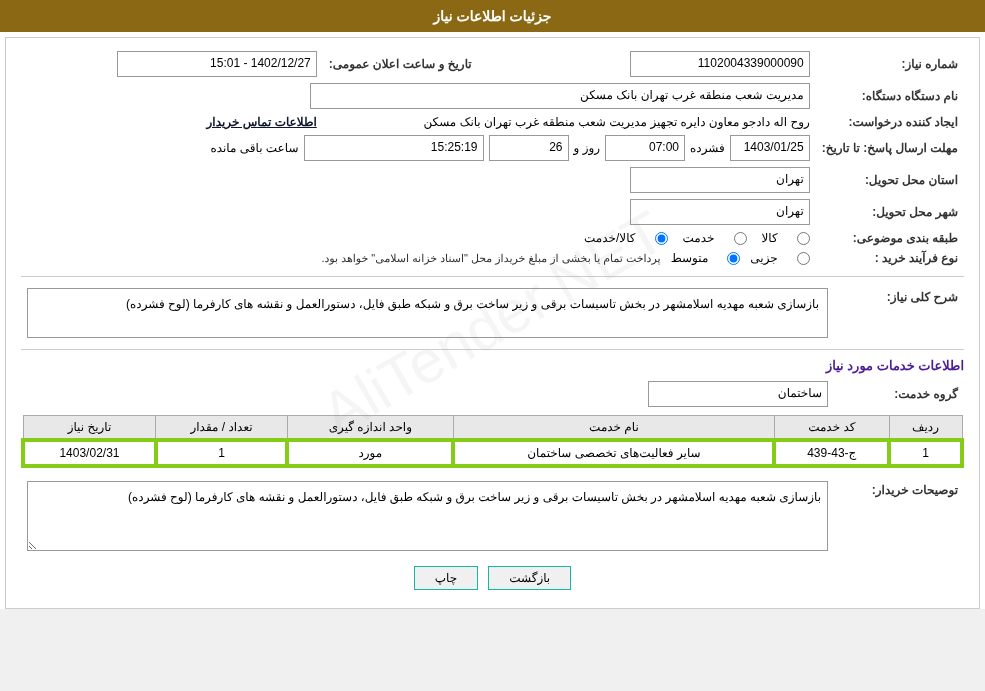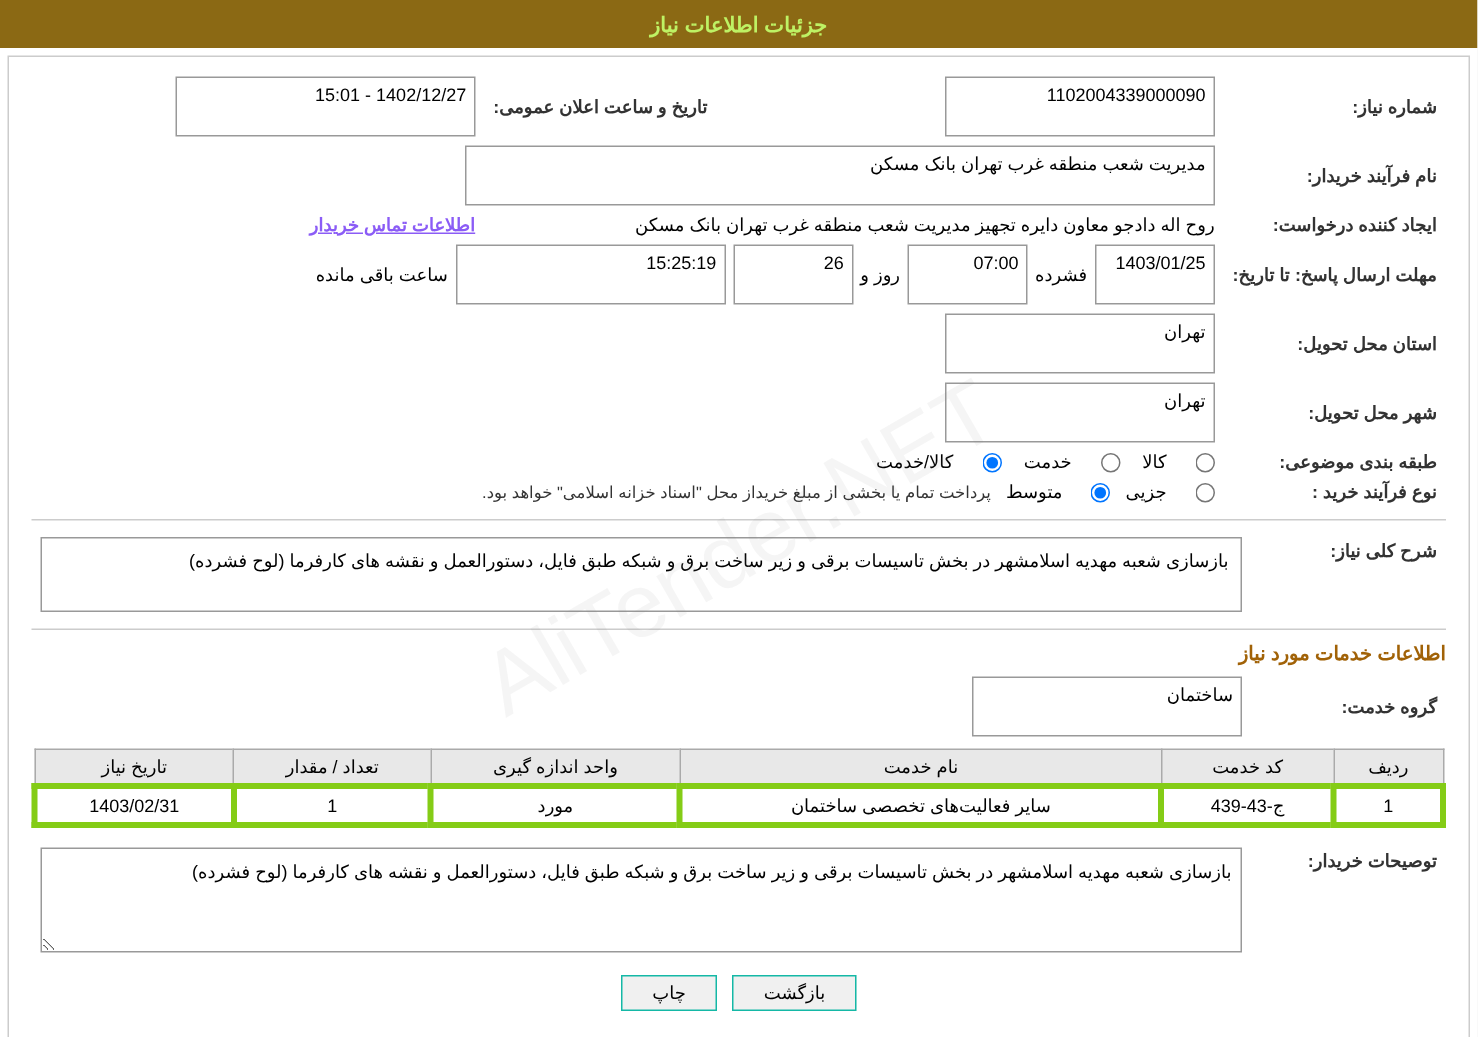--- a/index.html
+++ b/index.html
@@ -9,21 +9,21 @@
       background: #f0f0f0;
       direction: rtl;
     }
     .page-container {
       width: 985px;
       margin: 0 auto;
       background: #fff;
     }
     .header-bar {
       background: #8B6914;
-      color: #bef264;
+      color: #ffffff;
       text-align: center;
       padding: 8px 12px;
       font-size: 14px;
       font-weight: bold;
     }
     .main-content {
       padding: 10px 15px;
       border: 1px solid #ccc;
       margin: 5px;
     }
@@ -45,21 +45,21 @@
     }
     .value-cell {
       text-align: right;
     }
     .input-box {
       border: 1px solid #999;
       padding: 2px 5px;
       background: #fff;
       min-width: 180px;
       display: inline-block;
-      height: 40px;
+      height: 26px;
       line-height: 18px;
     }
     .input-wide {
       min-width: 350px;
     }
     .input-medium {
       min-width: 200px;
     }
     .input-small {
       min-width: 80px;
@@ -90,21 +90,21 @@
       padding: 6px 8px;
       background: #fff;
       min-height: 50px;
       text-align: right;
       line-height: 1.6;
       width: 100%;
     }
     .section-header {
       font-weight: bold;
       font-size: 13px;
-      color: #a16207;
+      color: #4c1d95;
       margin: 8px 0 5px 0;
       text-align: right;
     }
     .data-table {
       width: 100%;
       border-collapse: collapse;
       margin-top: 5px;
     }
     .data-table th {
       background: #e8e8e8;
@@ -173,21 +173,21 @@
       color: #333;
       font-size: 11px;
     }
     .process-row {
       display: flex;
       align-items: center;
       gap: 10px;
       direction: rtl;
     }
     .highlighted-link {
-      color: #8b5cf6;
+      color: #0f172a;
       font-weight: bold;
       text-decoration: underline;
       cursor: pointer;
     }
   </style>
 </head>
 <body>
 
 <div class="page-container">
 
@@ -207,21 +207,21 @@
           <div class="input-box">1102004339000090</div>
         </td>
         <td style="width:20px"></td>
         <td class="label-cell" style="text-align:left;">تاریخ و ساعت اعلان عمومی:</td>
         <td>
           <div class="input-box input-medium">1402/12/27 - 15:01</div>
         </td>
       </tr>
 
       <tr>
-        <td class="label-cell">نام فرآیند خریدار:</td>
+        <td class="label-cell">نام دستگاه دستگاه:</td>
         <td class="value-cell" colspan="4">
           <div class="input-box input-wide" style="min-width:500px;">مدیریت شعب منطقه غرب تهران بانک مسکن</div>
         </td>
       </tr>
 
       <tr>
         <td class="label-cell">ایجاد کننده درخواست:</td>
         <td class="value-cell" colspan="3">
           <span>روح اله دادجو معاون دایره تجهیز  مدیریت شعب منطقه غرب تهران بانک مسکن</span>
         </td>

